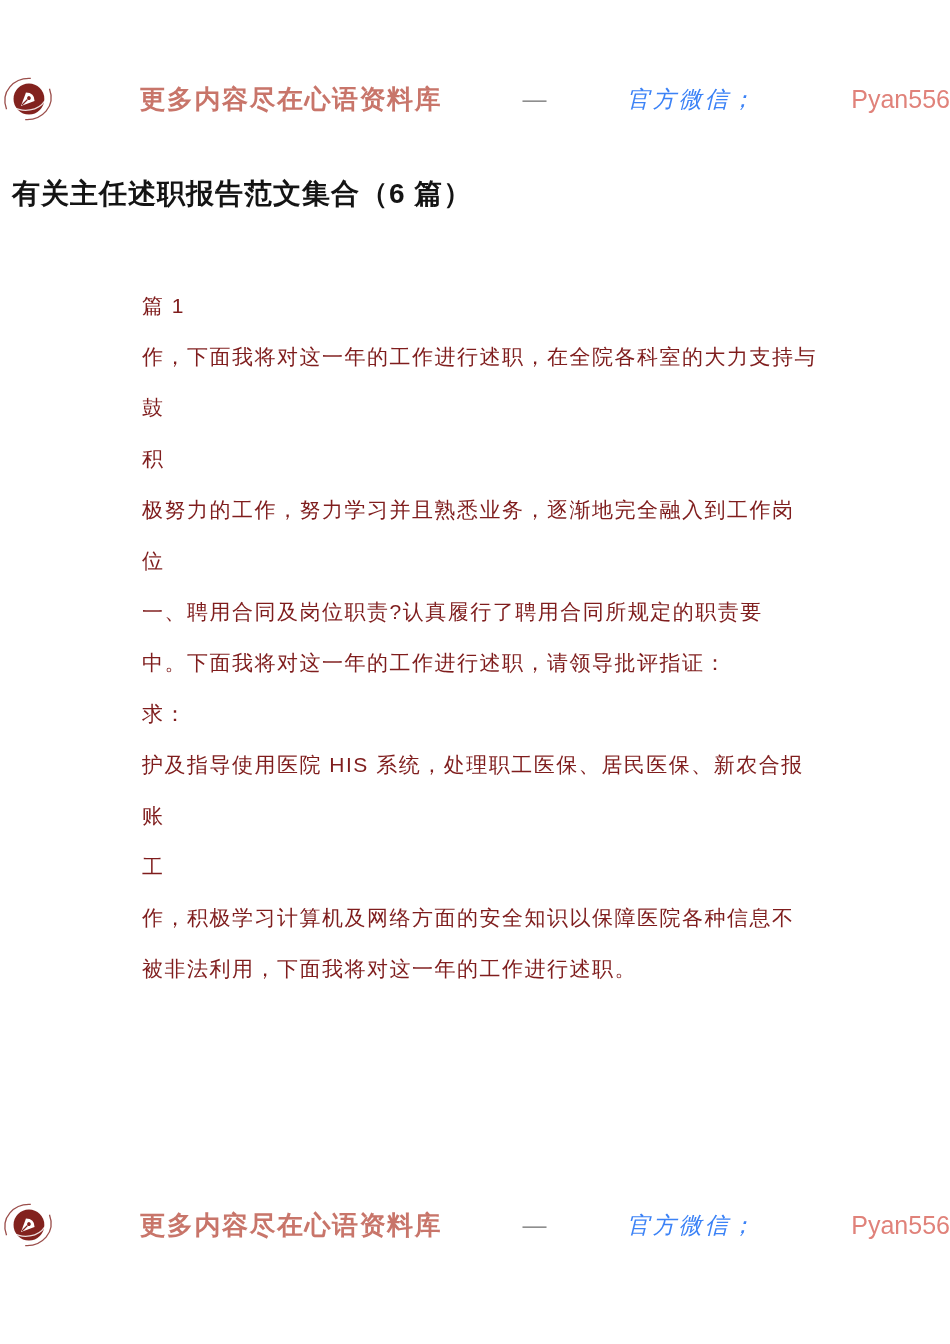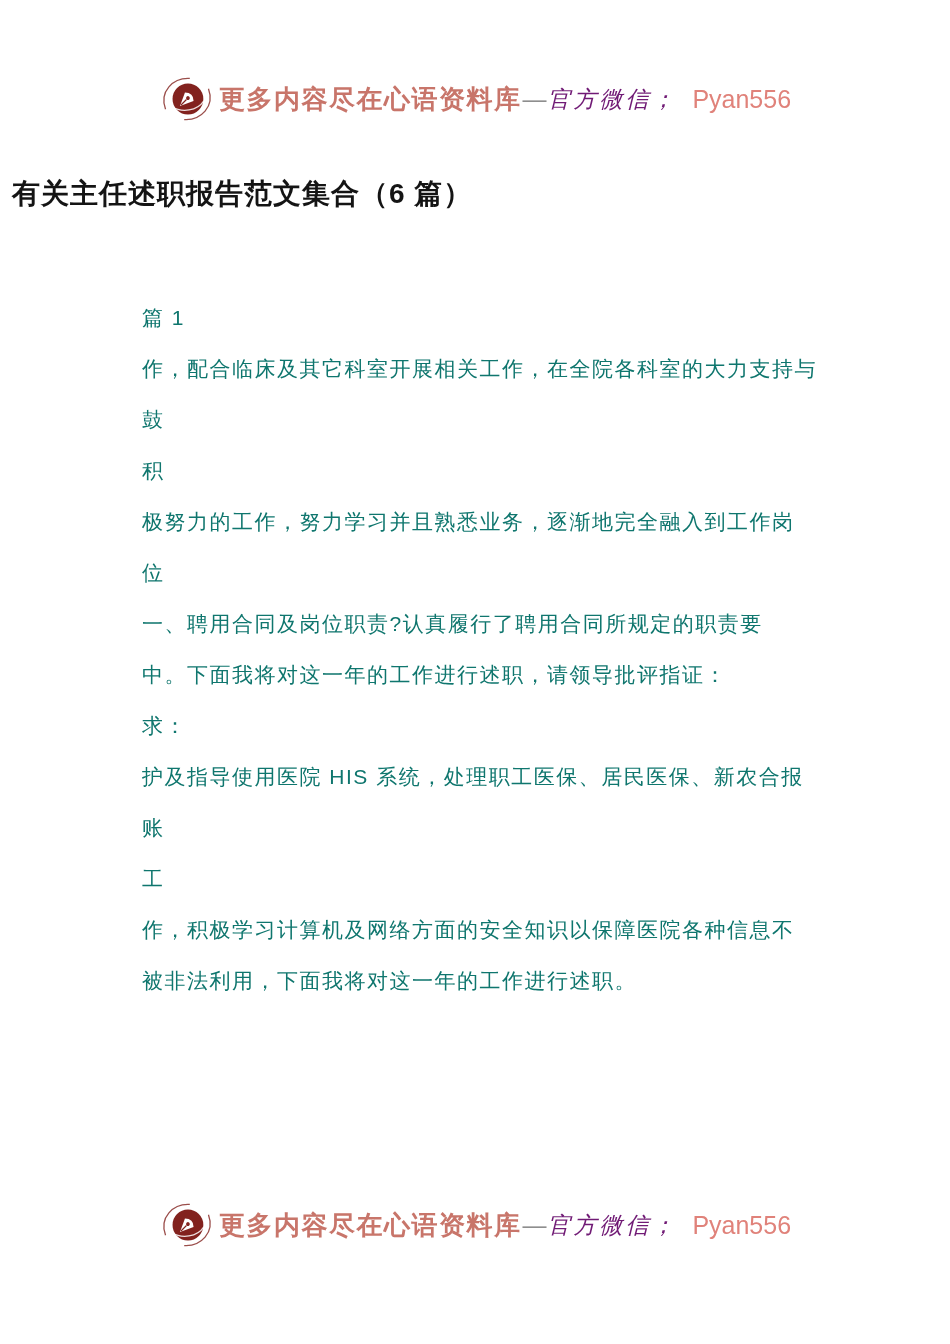--- a/index.html
+++ b/index.html
@@ -12,21 +12,21 @@
     font-family: "Liberation Sans", sans-serif;
   }
 
   
   .watermark {
     position: absolute;
     left: 0;
     width: 100%;
     display: flex;
     align-items: center;
-    justify-content: center;
+    justify-content: space-between;
   }
   .watermark.top { top: 74px; }
   .watermark.bottom { top: 1200px; }
   .watermark svg { width: 56px; height: 50px; margin-right: 4px; flex: none; }
   .wm-brand {
     font-family: "Liberation Serif", serif;
     font-weight: bold;
     font-size: 26px;
     letter-spacing: 1.5px;
     color: #c8756a;
@@ -35,21 +35,21 @@
   .wm-sep {
     font-size: 24px;
     color: #8e8e8e;
     margin: 0 1px;
   }
   .wm-label {
     font-family: "Liberation Serif", serif;
     font-style: italic;
     font-size: 23px;
     letter-spacing: 3px;
-    color: #701a75;
+    color: #3b82f6;
     white-space: nowrap;
   }
   .wm-id {
     font-family: "Liberation Sans", sans-serif;
     font-size: 25px;
     color: #e0827a;
     margin-left: 15px;
     white-space: nowrap;
   }
 
@@ -66,24 +66,24 @@
     font-weight: bold;
     color: #141414;
     letter-spacing: 1px;
     white-space: nowrap;
     padding-left: 12px;
   }
 
   
   .doc-body {
     position: absolute;
-    top: 292px;
+    top: 280px;
     left: 142px;
     width: 700px;
-    color: #0f766e;
+    color: #7f1d1d;
   }
   .doc-line {
     height: 51px;
     line-height: 51px;
     font-size: 21px;
     letter-spacing: 1.5px;
     white-space: nowrap;
   }
 </style>
 </head>
@@ -106,21 +106,21 @@
   <span class="wm-brand">更多内容尽在心语资料库</span>
   <span class="wm-sep">—</span>
   <span class="wm-label">官方微信；</span>
   <span class="wm-id">Pyan556</span>
 </div>
 
 <h1 class="doc-title">有关主任述职报告范文集合（6 篇）</h1>
 
 <div class="doc-body">
   <div class="doc-line">篇 1</div>
-  <div class="doc-line">作，配合临床及其它科室开展相关工作，在全院各科室的大力支持与</div>
+  <div class="doc-line">作，下面我将对这一年的工作进行述职，在全院各科室的大力支持与</div>
   <div class="doc-line">鼓</div>
   <div class="doc-line">积</div>
   <div class="doc-line">极努力的工作，努力学习并且熟悉业务，逐渐地完全融入到工作岗</div>
   <div class="doc-line">位</div>
   <div class="doc-line">一、聘用合同及岗位职责?认真履行了聘用合同所规定的职责要</div>
   <div class="doc-line">中。下面我将对这一年的工作进行述职，请领导批评指证：</div>
   <div class="doc-line">求：</div>
   <div class="doc-line">护及指导使用医院 HIS 系统，处理职工医保、居民医保、新农合报</div>
   <div class="doc-line">账</div>
   <div class="doc-line">工</div>

